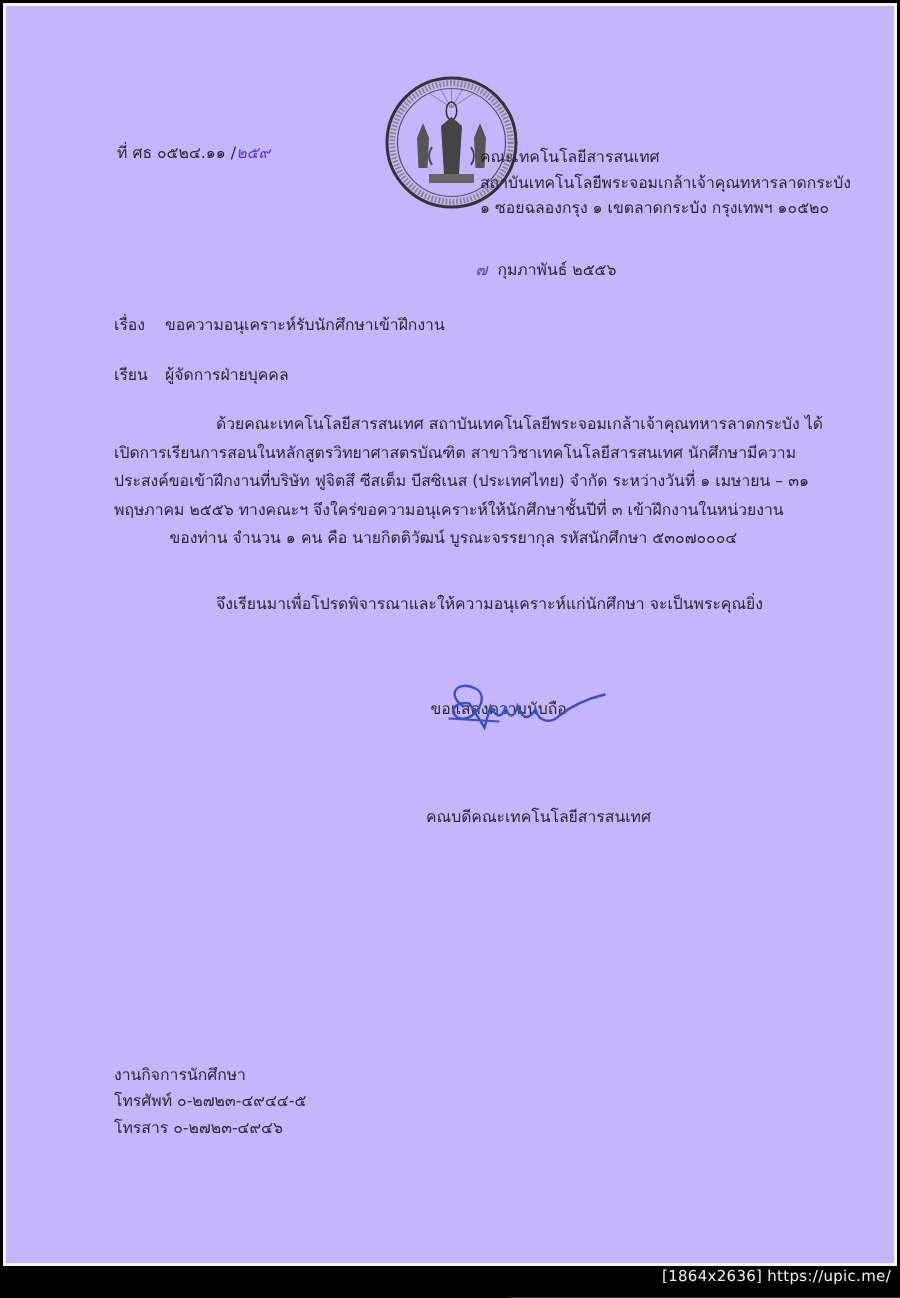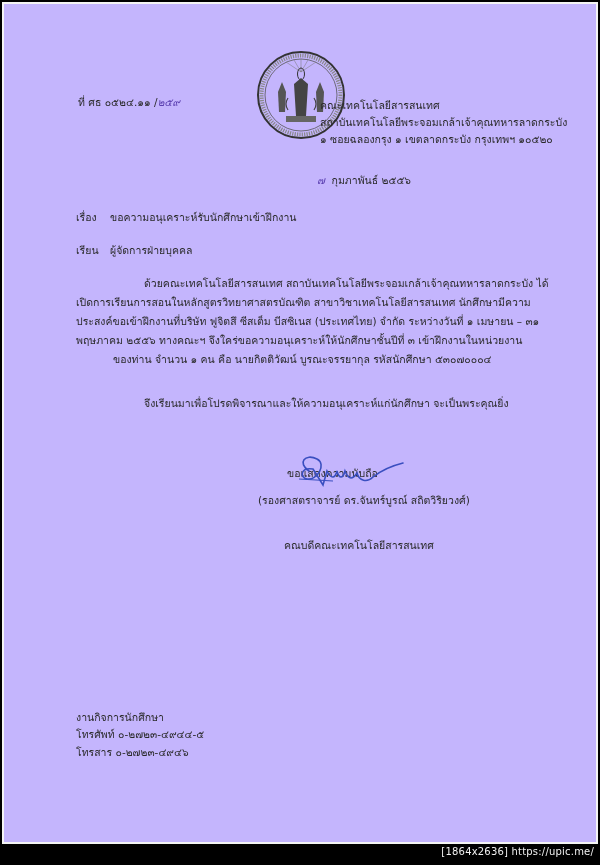--- a/index.html
+++ b/index.html
@@ -78,21 +78,20 @@
   <div class="para" style="left:74px; top:348px;margin-left:37px;">ของท่าน จำนวน ๑ คน คือ นายกิตติวัฒน์  บูรณะจรรยากุล รหัสนักศึกษา ๕๓๐๗๐๐๐๔</div>
 
   <div class="para" style="left:142px; top:392px;">จึงเรียนมาเพื่อโปรดพิจารณาและให้ความอนุเคราะห์แก่นักศึกษา จะเป็นพระคุณยิ่ง</div>
   <div class="txt" style="left:285px; top:432px;margin-top:32px;">ขอแสดงความนับถือ</div>
 
   <svg class="sig" viewBox="0 0 120 45">
     <path d="M22 22 C10 14 18 4 30 10 C40 15 30 32 20 30 C12 28 14 18 26 20 L36 36 L40 22 C44 30 48 30 50 22 C52 30 56 30 58 22 C62 32 66 30 70 24 C72 32 80 34 86 28 C96 20 108 16 116 14" fill="none" stroke="#3a4fc0" stroke-width="1.6" stroke-linecap="round"></path>
     <path d="M12 30 L46 32" fill="none" stroke="#3a4fc0" stroke-width="1.2"></path>
   </svg>
 
-  <div class="txt" style="left:256px; top:491px;">(รองศาสตราจารย์ ดร.จันทร์บูรณ์  สถิตวิริยวงศ์)</div>
   <div class="txt" style="left:282px; top:536px;">คณบดีคณะเทคโนโลยีสารสนเทศ</div>
 
   <div class="txt" style="left:74px; top:708px;">งานกิจการนักศึกษา</div>
   <div class="txt" style="left:74px; top:725px;">โทรศัพท์ ๐-๒๗๒๓-๔๙๔๔-๕</div>
   <div class="txt" style="left:74px; top:743px;">โทรสาร ๐-๒๗๒๓-๔๙๔๖</div>
 </div>
 
 <div class="footer-bar"></div>
 <div class="watermark">[1864x2636] https://upic.me/</div>
 

